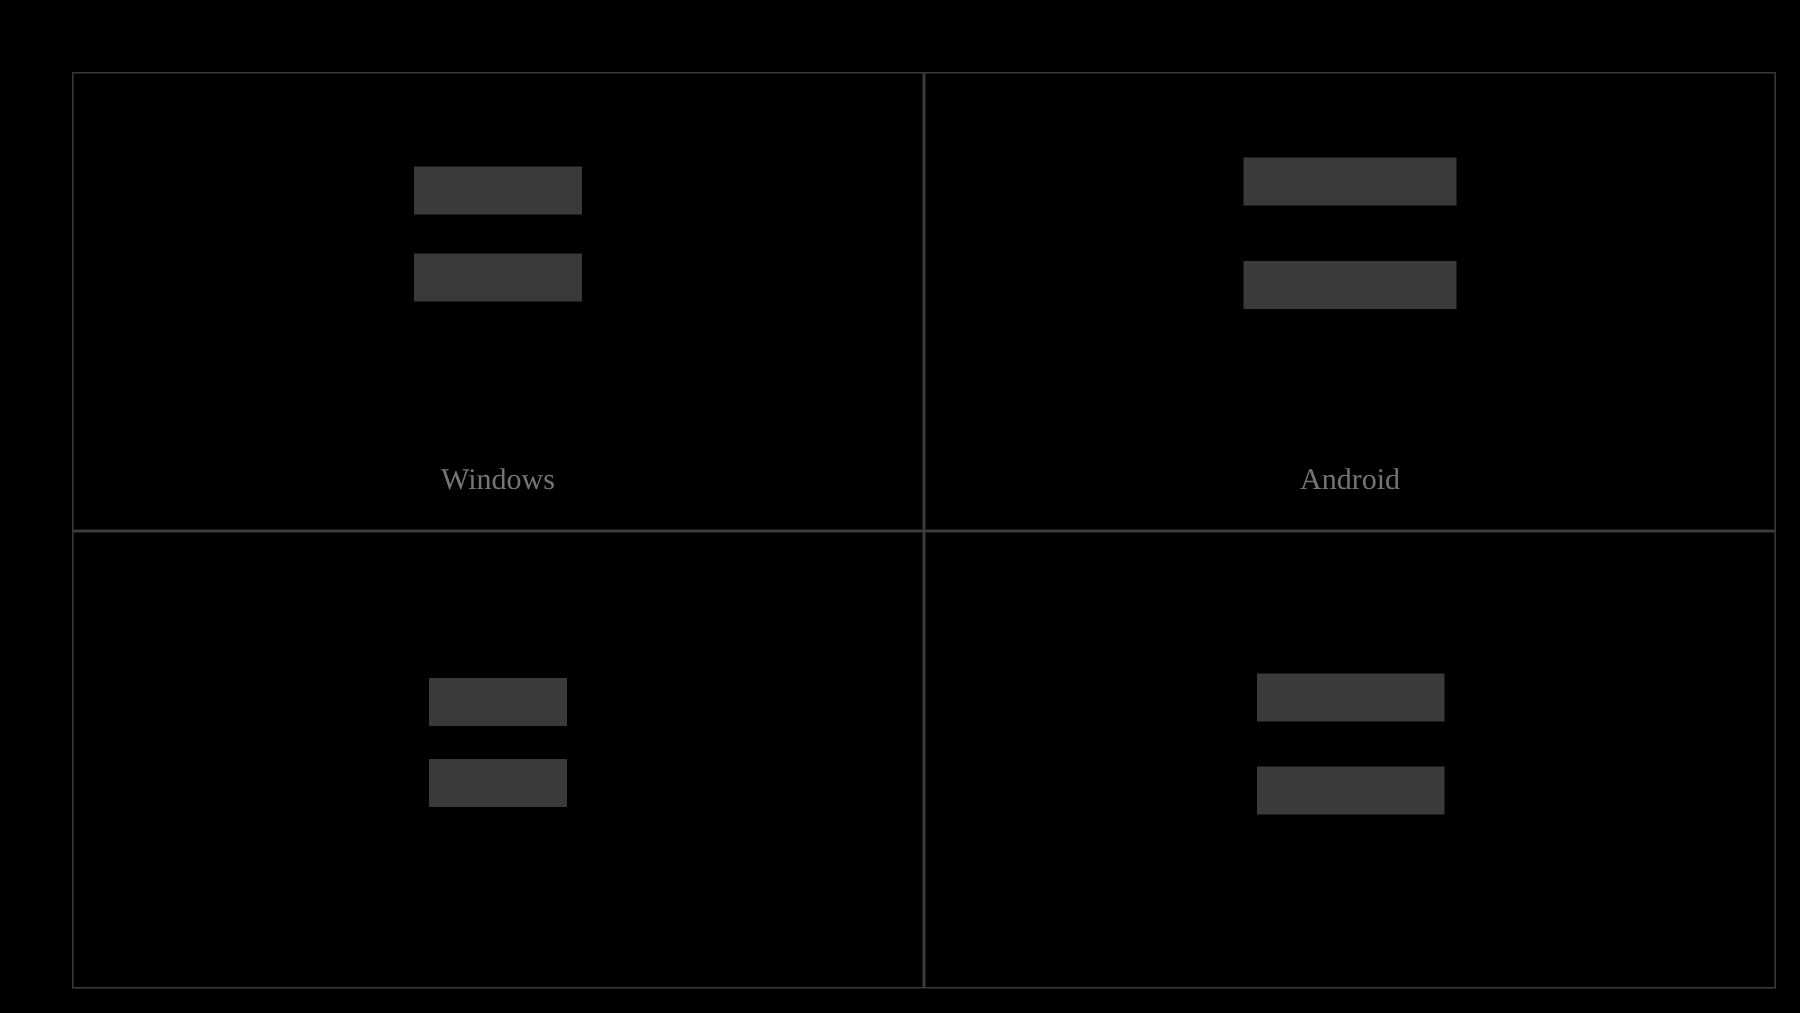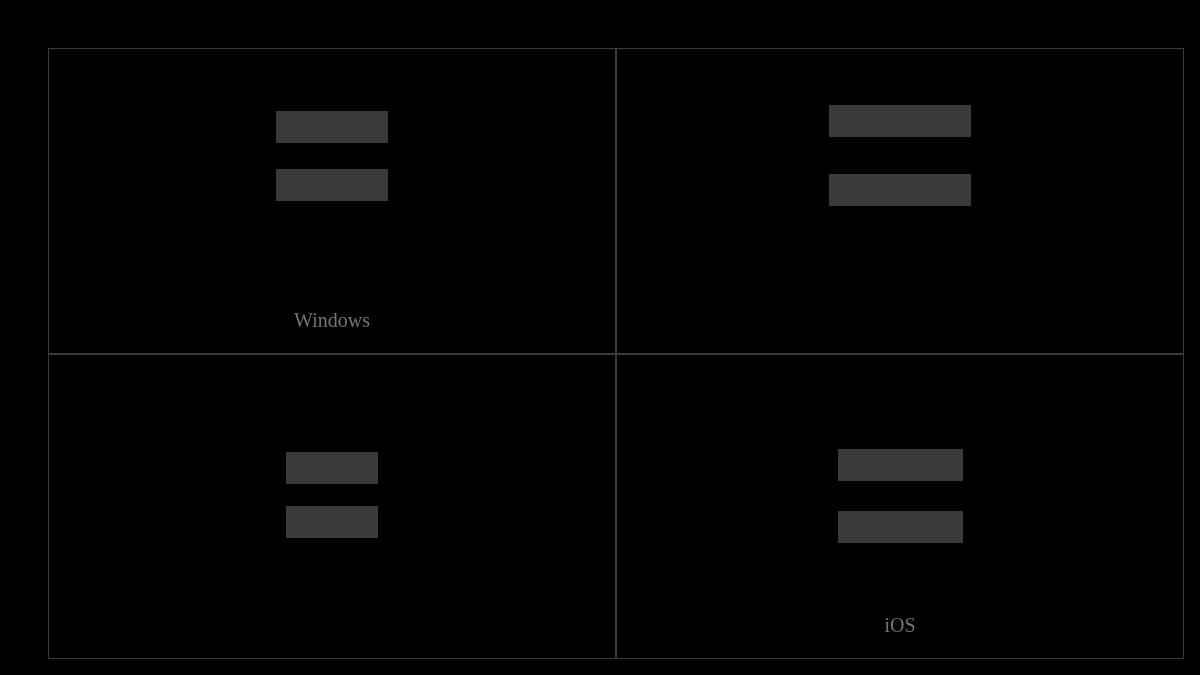--- a/index.html
+++ b/index.html
@@ -104,27 +104,27 @@
       <div class="bar"></div>
       <div class="bar"></div>
     </div>
     <div class="label">Windows</div>
   </div>
   <div class="cell cell-android">
     <div class="glyph">
       <div class="bar"></div>
       <div class="bar"></div>
     </div>
+    <div class="label">Android</div>
   </div>
   <div class="cell cell-linux">
     <div class="glyph">
       <div class="bar"></div>
       <div class="bar"></div>
     </div>
   </div>
   <div class="cell cell-ios">
     <div class="glyph">
       <div class="bar"></div>
       <div class="bar"></div>
     </div>
-    <div class="label">iOS</div>
   </div>
 </div>
 
 </body></html>

